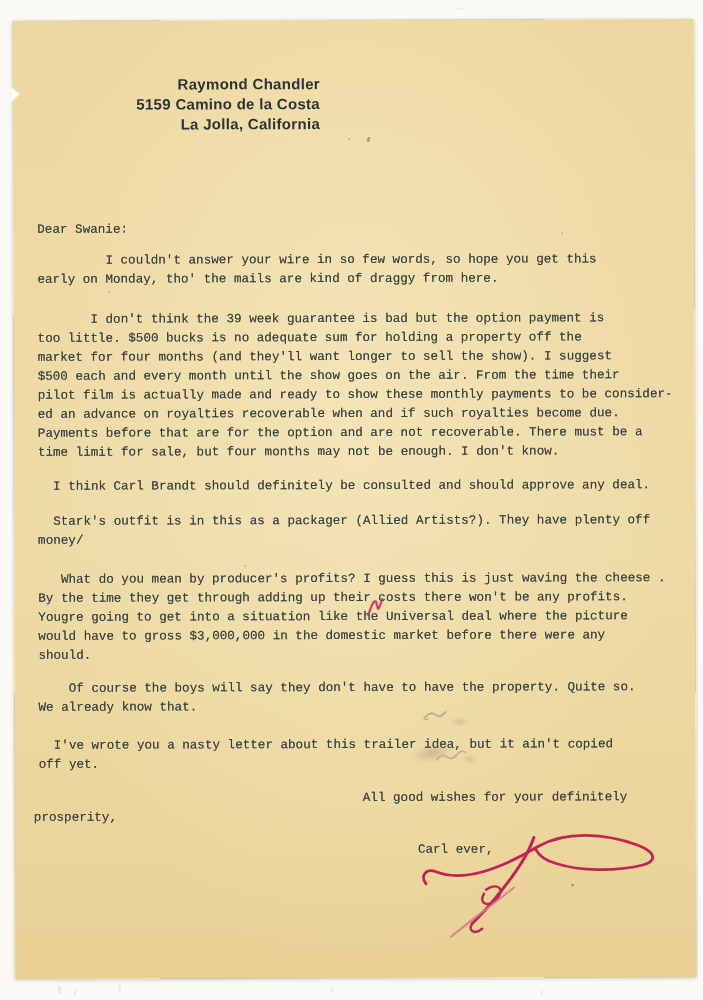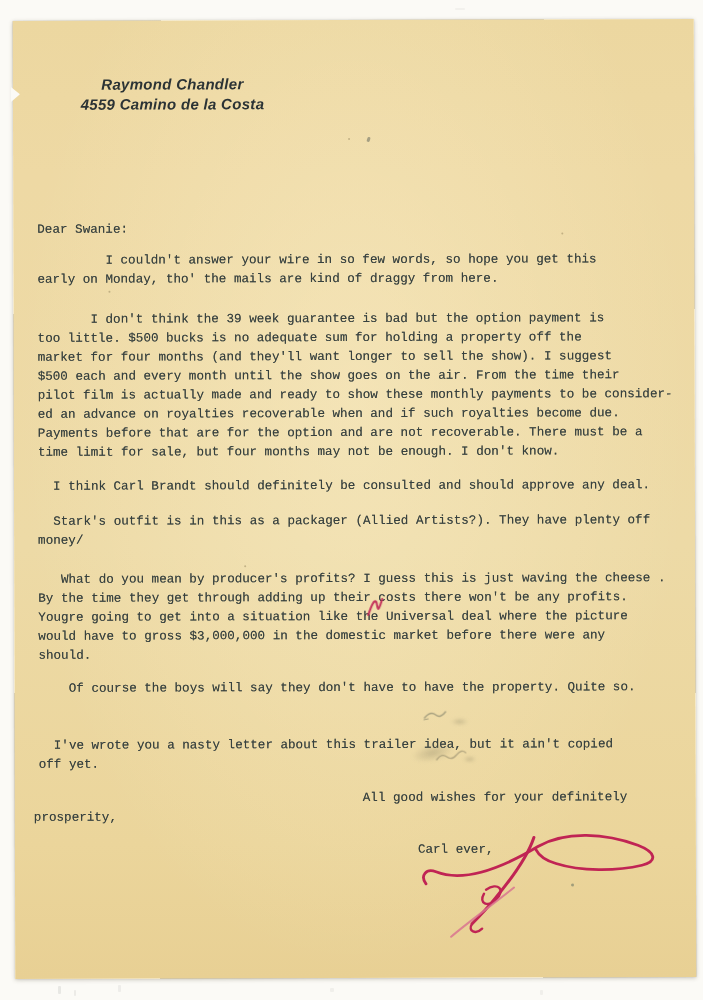--- a/index.html
+++ b/index.html
@@ -16,25 +16,24 @@
       linear-gradient(180deg,#ecd7a0 0%, #eed9a4 16%, #eddaa6 55%, #ebd59b 86%, #e8d094 100%);
     box-shadow:0 1px 4px rgba(70,60,35,.28), 0 0 1px rgba(0,0,0,.25);
     transform:rotate(-0.15deg);
   }
   .nick{
     position:absolute;left:-2px;top:66px;width:9px;height:15px;
     background:#fbfaf6;clip-path:polygon(0 0,100% 50%,0 100%);
   }
   .speck{position:absolute;border-radius:50%;background:rgba(110,95,60,.35);}
   .letterhead{
-    position:absolute;left:12px;top:54px;width:295px;text-align:center;
+    position:absolute;left:12px;top:54px;width:295px;text-align:right;
     font-family:"Liberation Sans","DejaVu Sans",sans-serif;
     font-weight:700;font-size:15px;line-height:20px;color:#2b3335;
     letter-spacing:.3px;
-    font-style:italic;
   }
   .tline{
     position:absolute;left:24px;
     white-space:pre;font-size:12.6px;line-height:19px;color:#37413f;
     text-shadow:0 0 .5px rgba(55,65,63,.65);
     letter-spacing:0px;
   }
   .date-line{font-size:13.5px;}
   .smudge{position:absolute;filter:blur(1.6px);background:radial-gradient(ellipse,rgba(115,110,85,.30),rgba(0,0,0,0) 70%);}
   .scribble{position:absolute;opacity:.55;filter:blur(.3px);}
@@ -56,21 +55,22 @@
 
   <div class="speck" style="left:335px;top:118px;width:2px;height:2px"></div>
   <div class="speck" style="left:354px;top:117px;width:3px;height:5px;border-radius:2px;transform:rotate(20deg);background:rgba(90,95,88,.5)"></div>
   <div class="speck" style="left:95px;top:270px;width:2px;height:2px"></div>
   <div class="speck" style="left:230px;top:545px;width:2px;height:2px"></div>
   <div class="speck" style="left:556px;top:864px;width:3px;height:3px;background:rgba(70,90,85,.45)"></div>
   <div class="speck" style="left:548px;top:213px;width:2px;height:2px"></div>
 
   <div class="letterhead">
     <div>Raymond Chandler</div>
-    <div>4559 Camino de la Costa</div>
+    <div>5159 Camino de la Costa</div>
+    <div>La Jolla, California</div>
   </div>
 
 
   <div class="tline" style="top:200px">Dear Swanie:</div>
 
   <div class="tline" style="top:231px">         I couldn't answer your wire in so few words, so hope you get this</div>
   <div class="tline" style="top:250px">early on Monday, tho' the mails are kind of draggy from here.</div>
 
   <div class="tline" style="top:290px">       I don't think the 39 week guarantee is bad but the option payment is</div>
   <div class="tline" style="top:309px">too little. $500 bucks is no adequate sum for holding a property off the</div>
@@ -86,20 +86,21 @@
   <div class="tline" style="top:492px">  Stark's outfit is in this as a packager (Allied Artists?). They have plenty off</div>
   <div class="tline" style="top:511px">money/</div>
 
   <div class="tline" style="top:550px">   What do you mean by producer's profits? I guess this is just waving the cheese .</div>
   <div class="tline" style="top:569px">By the time they get through adding up their costs there won't be any profits.</div>
   <div class="tline" style="top:588px">Yougre going to get into a situation like the Universal deal where the picture</div>
   <div class="tline" style="top:607px">would have to gross $3,000,000 in the domestic market before there were any</div>
   <div class="tline" style="top:626px">should.</div>
 
   <div class="tline" style="top:659px">    Of course the boys will say they don't have to have the property. Quite so.</div>
+  <div class="tline" style="top:678px">We already know that.</div>
 
   <div class="tline" style="top:716px">  I've wrote you a nasty letter about this trailer idea, but it ain't copied</div>
   <div class="tline" style="top:735px">off yet.</div>
 
   <div class="tline" style="left:348px;top:769px">All good wishes for your definitely</div>
   <div class="tline" style="left:19px;top:788px">prosperity,</div>
   <div class="tline" style="left:403px;top:821px">Carl ever,</div>
 
   <div class="scribble" style="left:352px;top:576px;opacity:.9">
     <svg width="18" height="22" viewBox="0 0 18 22">

